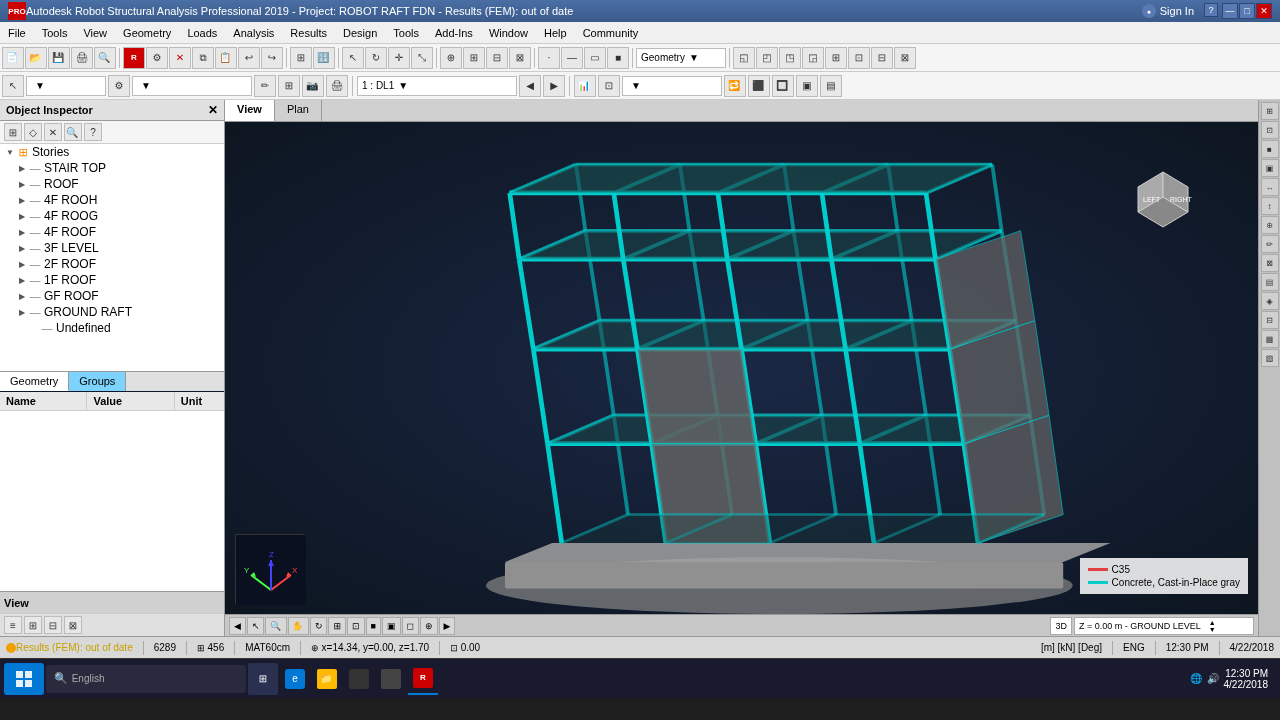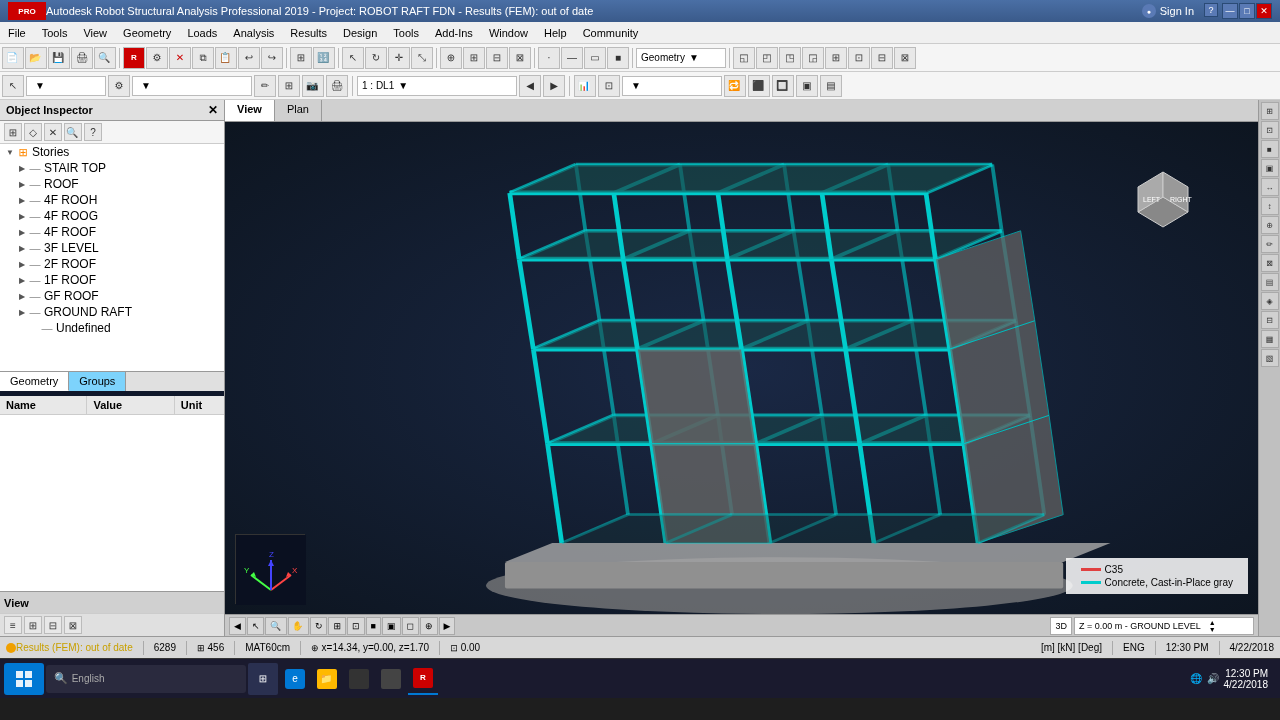--- a/index.html
+++ b/index.html
@@ -161,21 +161,21 @@
     }
     .left-tab.active {
       background: white;
       border-bottom: 1px solid white;
     }
 
     
     #props-table {
       flex: 0 0 200px;
       background: white;
-      border-top: 5px solid #0f172a;
+      border-top: 1px solid #0f172a;
     }
     .props-header {
       display: flex;
       background: #e8e8e8;
       border-bottom: 1px solid #ccc;
     }
     .props-col {
       padding: 3px 6px;
       font-size: 11px;
       font-weight: bold;
@@ -244,21 +244,21 @@
 
     
     #legend {
       position: absolute;
       bottom: 20px;
       right: 10px;
       background: rgba(255,255,255,0.85);
       padding: 4px 8px;
       font-size: 10px;
     }
-    .legend-item { display: flex; align-items: center; gap: 4px; margin: 2px 7px; }
+    .legend-item { display: flex; align-items: center; gap: 4px; margin: 2px 0; }
     .legend-color { width: 20px; height: 3px; }
 
     
     #right-sidebar {
       width: 22px;
       background: #c0c0c0;
       border-left: 1px solid #999;
       display: flex;
       flex-direction: column;
       align-items: center;
@@ -380,21 +380,21 @@
     }
   </style>
 </head>
 <body>
 
 <div class="whole-app">
 
   <div id="titlebar">
     <div id="titlebar-left">
 
-      <div style="width:38px;height:18px;background:#c00;color:white;font-size:8px;display:flex;align-items:center;justify-content:center;font-weight:bold;">PRO</div>
+      <div style="width:18px;height:18px;background:#c00;color:white;font-size:8px;display:flex;align-items:center;justify-content:center;font-weight:bold;">PRO</div>
     </div>
     <div id="titlebar-title">Autodesk Robot Structural Analysis Professional 2019 - Project: ROBOT RAFT FDN - Results (FEM): out of date</div>
     <div id="titlebar-controls">
 
       <div style="display:flex;align-items:center;gap:4px;margin-right:8px;">
         <div style="width:14px;height:14px;background:#5a7ab5;border-radius:50%;display:flex;align-items:center;justify-content:center;font-size:7px;color:white;">●</div>
         <span style="font-size:11px;color:white;cursor:pointer;">Sign In</span>
       </div>
       <div style="width:14px;height:14px;background:#5a7ab5;border:1px solid #2a4a75;display:flex;align-items:center;justify-content:center;font-size:9px;color:white;cursor:pointer;margin-right:2px;">?</div>
 

